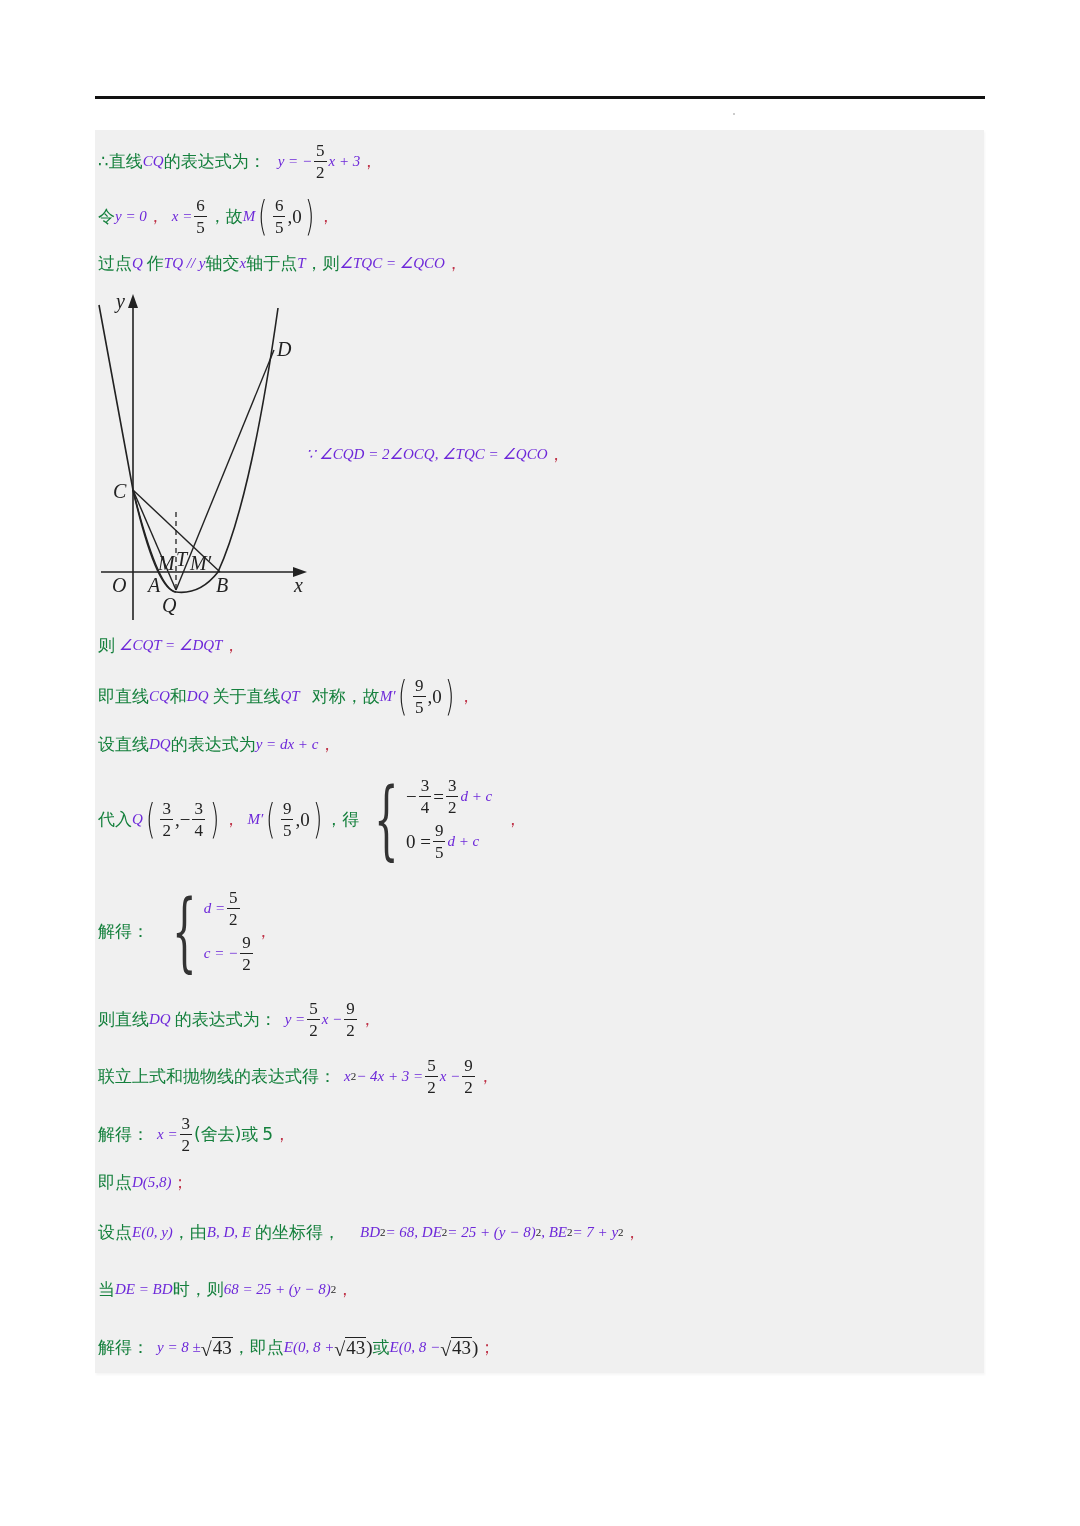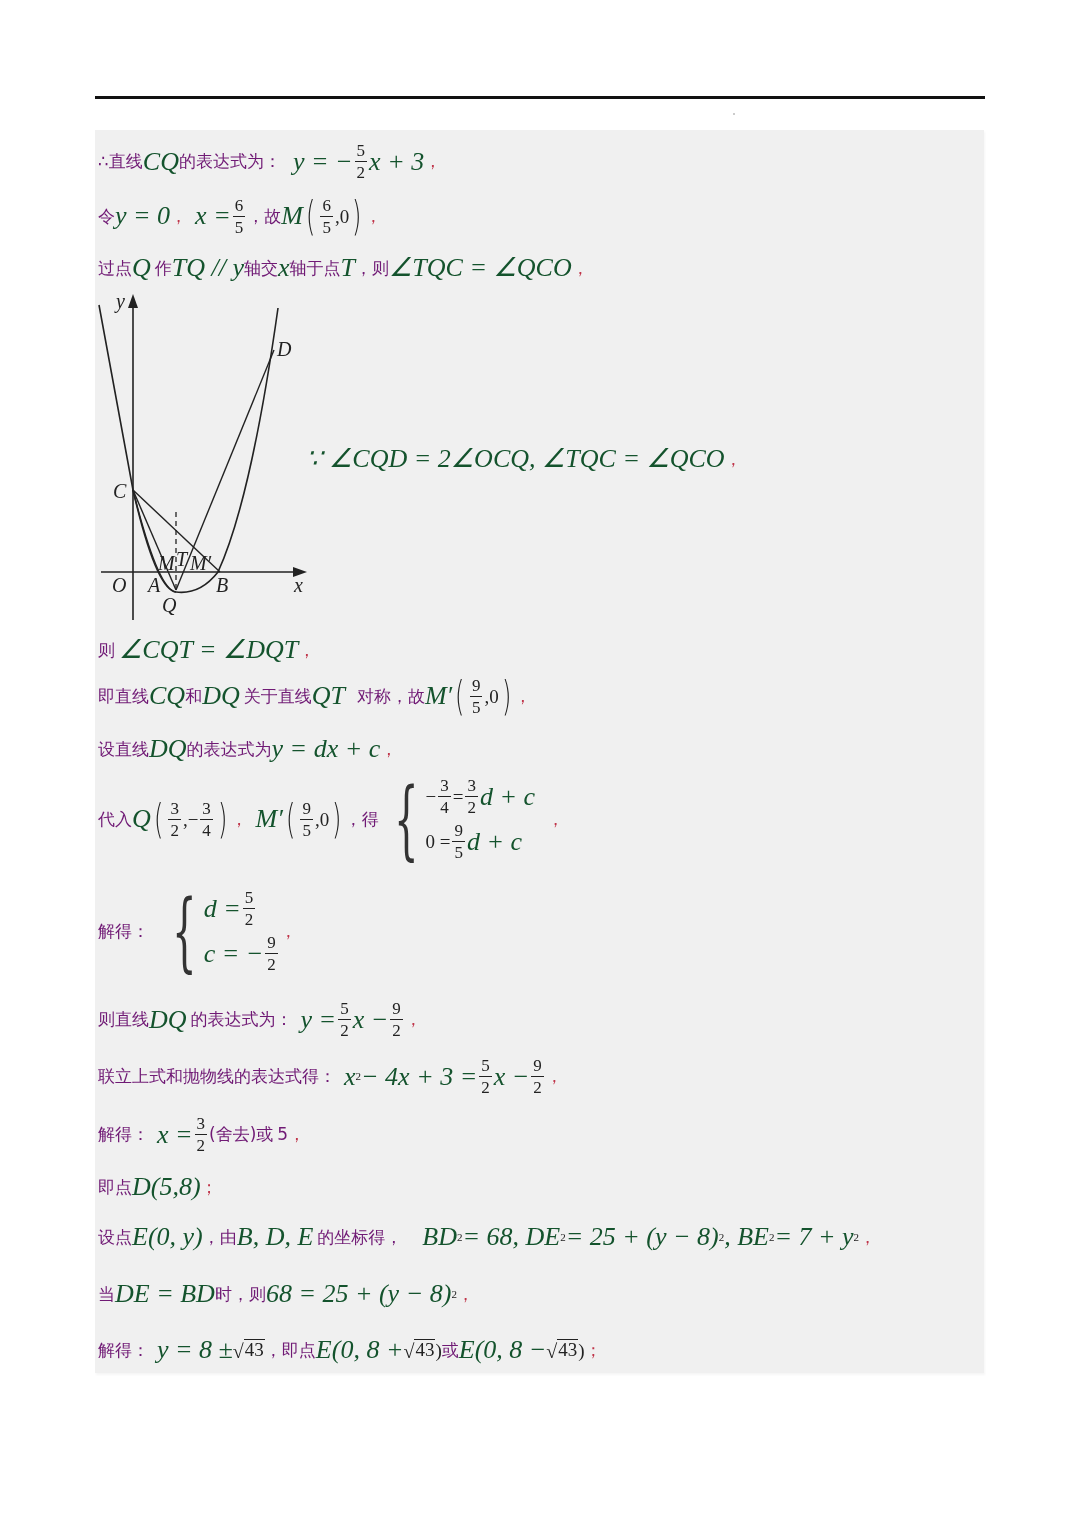--- a/index.html
+++ b/index.html
@@ -3,22 +3,22 @@
 <meta charset="utf-8">
 <style>
   html, body { margin: 0; padding: 0; background: #ffffff; }
   body { width: 1080px; height: 1526px; position: relative; overflow: hidden;
          font-family: "Liberation Serif", "DejaVu Serif", serif; color: #222; }
   .top-rule { position: absolute; left: 95px; top: 96px; width: 890px; height: 3px; background: #111; }
   .dot-mark { position: absolute; left: 733px; top: 113px; width: 2px; height: 2px; background: #bbb; border-radius: 1px; }
   .panel { position: absolute; left: 95px; top: 130px; width: 889px; height: 1243px; background: #f0f0f0;
            box-shadow: 1px 2px 2px rgba(0,0,0,0.04); }
   .line { position: absolute; left: 98px; font-size: 18px; white-space: nowrap; display: flex; align-items: center; line-height: 1; }
-  .cn { color: #701a75; font-family: "DejaVu Sans", sans-serif; font-size: 17px; }
-  .m { color: #14532d; font-style: italic; font-family: "Liberation Serif", serif; font-size: 26px; }
+  .cn { color: #15803d; font-family: "DejaVu Sans", sans-serif; font-size: 17px; }
+  .m { color: #6d28d9; font-style: italic; font-family: "Liberation Serif", serif; font-size: 15px; }
   .n { color: #222; font-style: normal; font-family: "Liberation Serif", serif; font-size: 19px; }
   .p { color: #c0354a; font-family: "DejaVu Sans", sans-serif; font-size: 17px; }
   .frac { display: inline-flex; flex-direction: column; align-items: center; vertical-align: middle; margin: 0 2px;
           font-style: normal; font-family: "Liberation Serif", serif; font-size: 17px; color: #222; }
   .frac .num { padding: 0 2px 2px; border-bottom: 1px solid #222; line-height: 1; }
   .frac .den { padding: 2px 2px 0; line-height: 1; }
   .paren { font-size: 40px; font-weight: 100; color: #222; font-family: "DejaVu Sans", sans-serif; transform: scaleX(0.6); display: inline-block; line-height: 1; }
   .brace-sys { display: inline-flex; align-items: center; }
   .brace { font-size: 86px; font-family: "DejaVu Serif", serif; font-weight: 100; color: #333; line-height: 1; transform: scaleX(0.45); display: inline-block; margin-right: -8px; }
   .sys-rows { display: flex; flex-direction: column; gap: 6px; }

